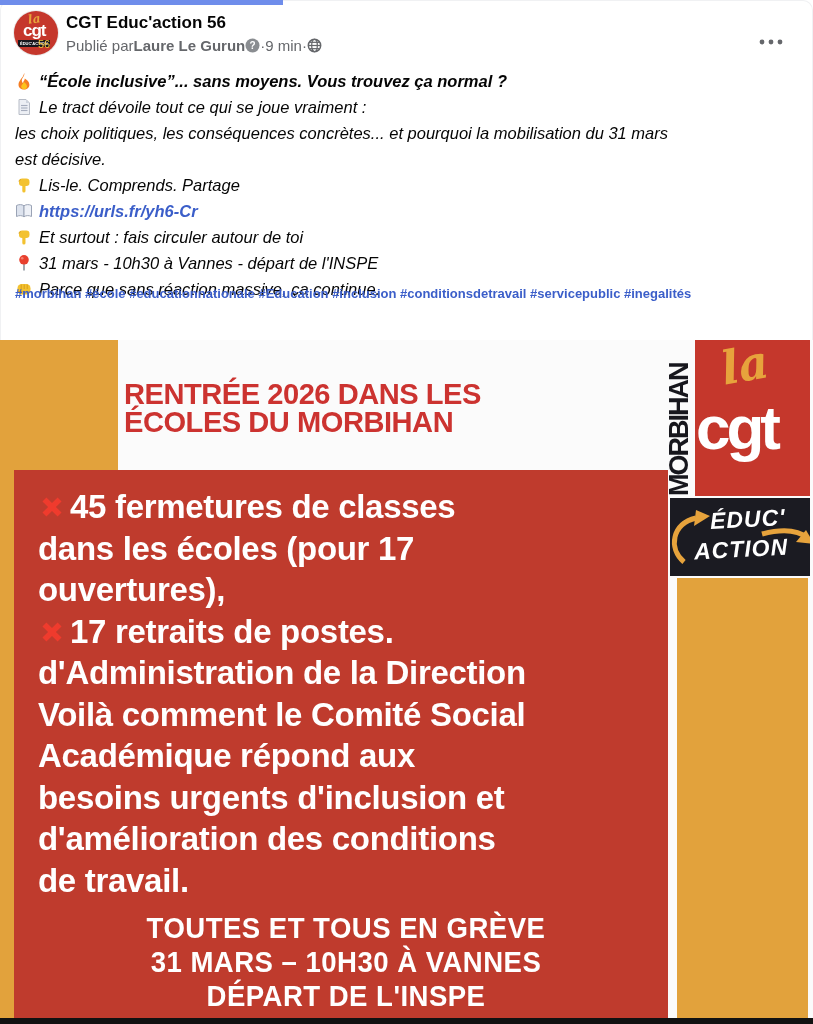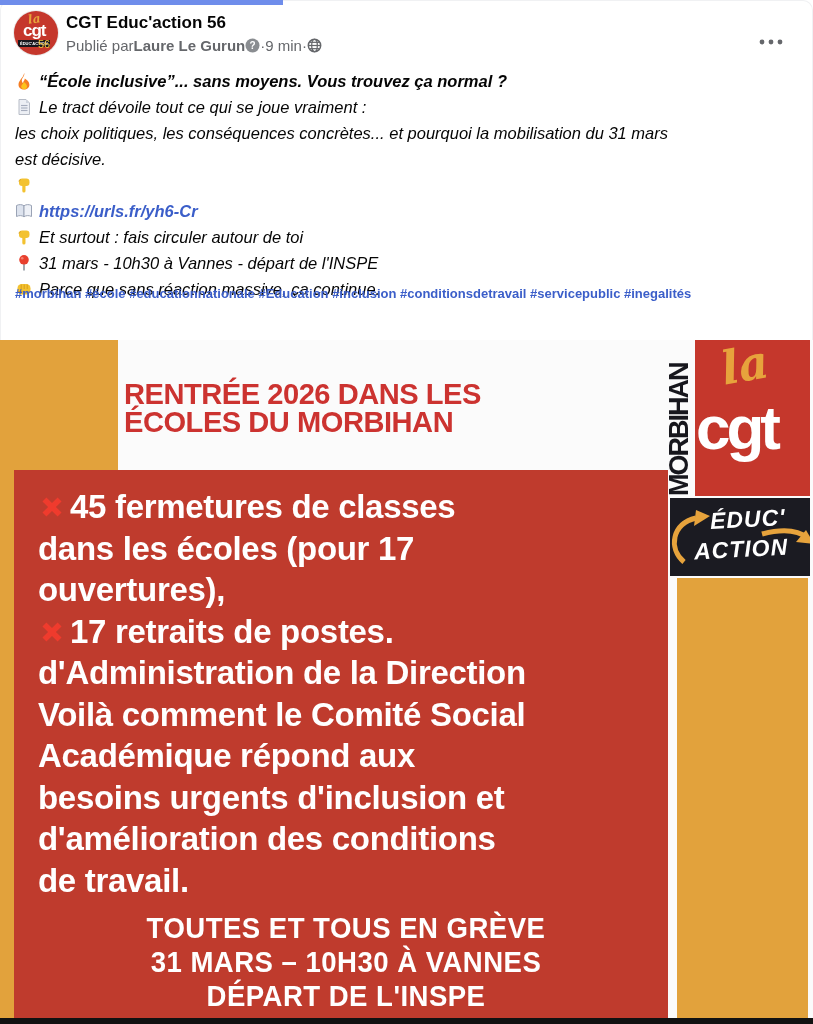--- a/index.html
+++ b/index.html
@@ -115,21 +115,21 @@
             <line x1="6" y1="12.5" x2="12.5" y2="12.5" stroke="#a6adbd" stroke-width="1.1"></line>
           </svg></span><span class="t">Le tract dévoile tout ce qui se joue vraiment :</span>
     </div>
     <div class="pline"><span class="t">les choix politiques, les conséquences concrètes... et pourquoi la mobilisation du 31 mars</span></div>
     <div class="pline"><span class="t">est décisive.</span></div>
     <div class="pline">
       <span class="emoji"><svg width="18" height="18" viewBox="0 0 18 18">
             <rect x="4" y="2.5" width="10.5" height="7.5" rx="3.2" fill="#f3c230"></rect>
             <rect x="7.3" y="7" width="3.2" height="9.5" rx="1.6" fill="#f3c230"></rect>
             <path d="M4 5.5c0-1 .8-1.8 1.8-1.8" stroke="#d99e1b" stroke-width="1" fill="none"></path>
-          </svg></span>
+          </svg></span><span class="t">Lis-le. Comprends. Partage</span>
     </div>
     <div class="pline link">
       <span class="emoji"><svg width="18" height="18" viewBox="0 0 18 18">
             <path d="M1.5 3.5C4 2.2 7 2.3 9 3.8v11C7 13.3 4 13.2 1.5 14.5z" fill="#dde3ee" stroke="#9aa3b5"></path>
             <path d="M16.5 3.5C14 2.2 11 2.3 9 3.8v11c2-1.5 5-1.6 7.5-.3z" fill="#eef1f7" stroke="#9aa3b5"></path>
           </svg></span><span class="t">https://urls.fr/yh6-Cr</span>
     </div>
     <div class="pline">
       <span class="emoji"><svg width="18" height="18" viewBox="0 0 18 18">
             <rect x="4" y="2.5" width="10.5" height="7.5" rx="3.2" fill="#f3c230"></rect>

